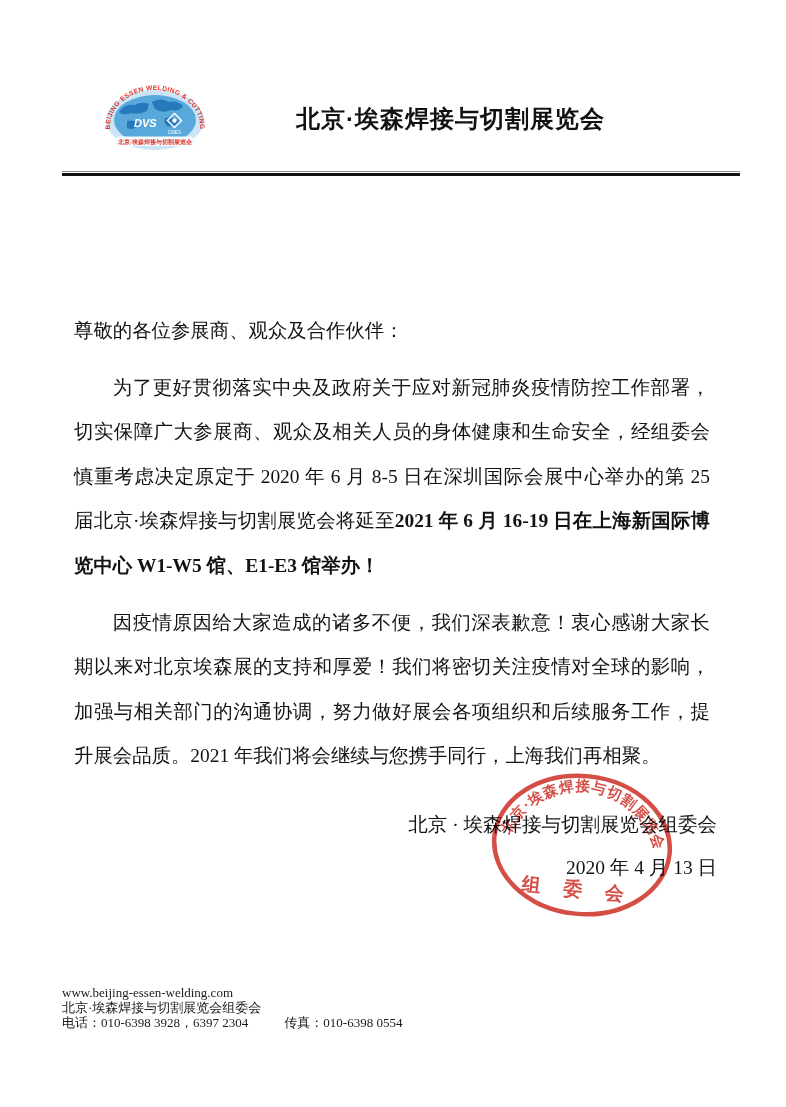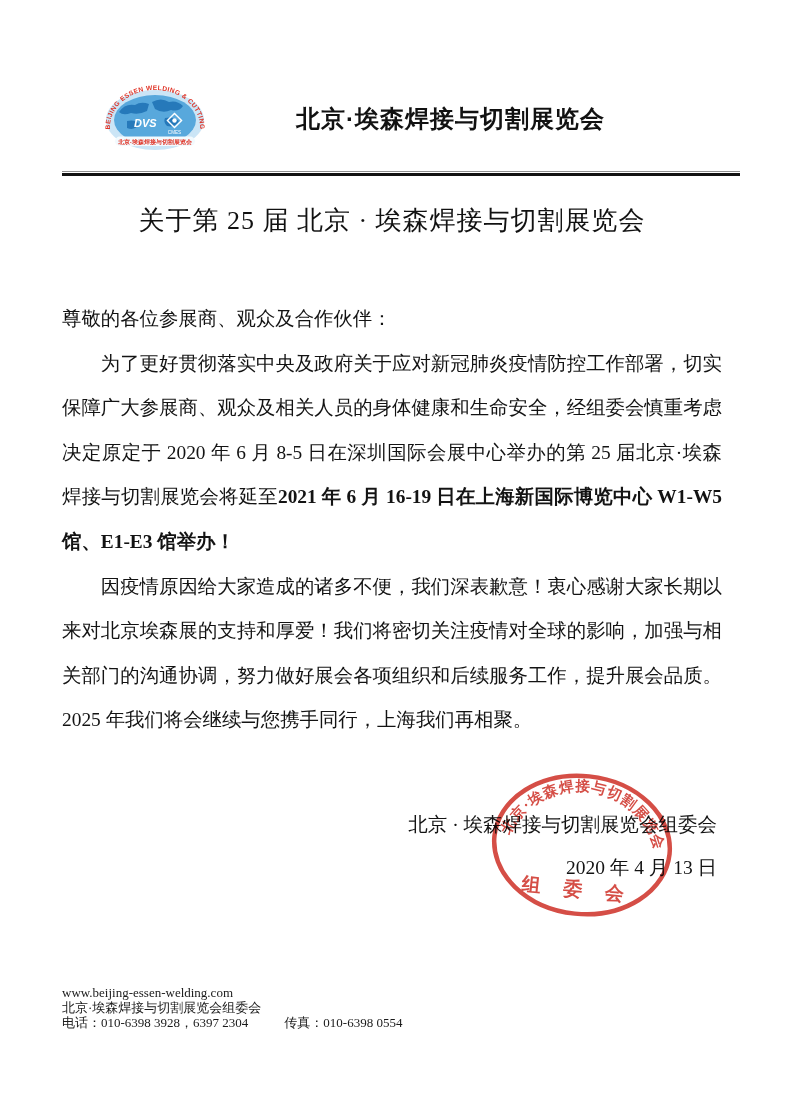--- a/index.html
+++ b/index.html
@@ -22,21 +22,21 @@
   .doc-title{
     position:absolute;left:62px;top:199px;width:660px;text-align:center;
     font-size:26px;line-height:44px;letter-spacing:1px;color:#111;font-weight:400;
   }
   
   .body-text{
     position:absolute;left:62px;top:297px;width:660px;
     font-size:19.4px;line-height:44.6px;text-align:justify;text-justify:inter-character;
     color:#131313;
   }
-  .body-text p{margin:0;}
+  .body-text p{margin:12px;}
   .body-text p.indent{text-indent:2em;}
   .body-text .b{font-weight:700;}
   
   .signature{
     position:absolute;right:69px;top:803px;text-align:right;
     font-size:19.5px;line-height:43px;color:#131313;white-space:nowrap;
   }
   
   .stamp{
     position:absolute;left:486px;top:768px;width:192px;height:154px;
@@ -79,27 +79,26 @@
 
   <div class="header-title">北京·埃森焊接与切割展览会</div>
 
   <div class="rule">
     <div class="rule-thin"></div>
     <div class="rule-gap"></div>
     <div class="rule-thick"></div>
   </div>
 
   <div class="doc-title">
-    <div>关于第 25 届 北京 · 埃森焊接与切割展览会</div>
   </div>
 
   <div class="body-text">
     <p>尊敬的各位参展商、观众及合作伙伴：</p>
     <p class="indent"><span>为了更好贯彻落实中央及政府关于应对新冠肺炎疫情防控工作部署，切实保障广大参展商、观众及相关人员的身体健康和生命安全，经组委会慎重考虑决定原定于 2020 年 6 月 8-5 日在深圳国际会展中心举办的第 25 届北京·埃森焊接与切割展览会将延至</span><span class="b">2021 年 6 月 16-19 日在上海新国际博览中心 W1-W5 馆、E1-E3 馆举办！</span></p>
-    <p class="indent"><span>因疫情原因给大家造成的诸多不便，我们深表歉意！衷心感谢大家长期以来对北京埃森展的支持和厚爱！我们将密切关注疫情对全球的影响，加强与相关部门的沟通协调，努力做好展会各项组织和后续服务工作，提升展会品质。2025 年我们将会继续与您携手同行，上海我们再相聚。</span></p>
+    <p class="indent"><span>因疫情原因给大家造成的诸多不便，我们深表歉意！衷心感谢大家长期以来对北京埃森展的支持和厚爱！我们将密切关注疫情对全球的影响，加强与相关部门的沟通协调，努力做好展会各项组织和后续服务工作，提升展会品质。2021 年我们将会继续与您携手同行，上海我们再相聚。</span></p>
   </div>
 
   <div class="signature">
     <div>北京 · 埃森焊接与切割展览会组委会</div>
     <div>2020 年 4 月 13 日</div>
   </div>
 
   <svg class="stamp" viewBox="0 0 192 154">
     <defs>
       <path id="stampArc" d="M 19,97 A 76,73 0 0 1 173,97" fill="none"></path>

